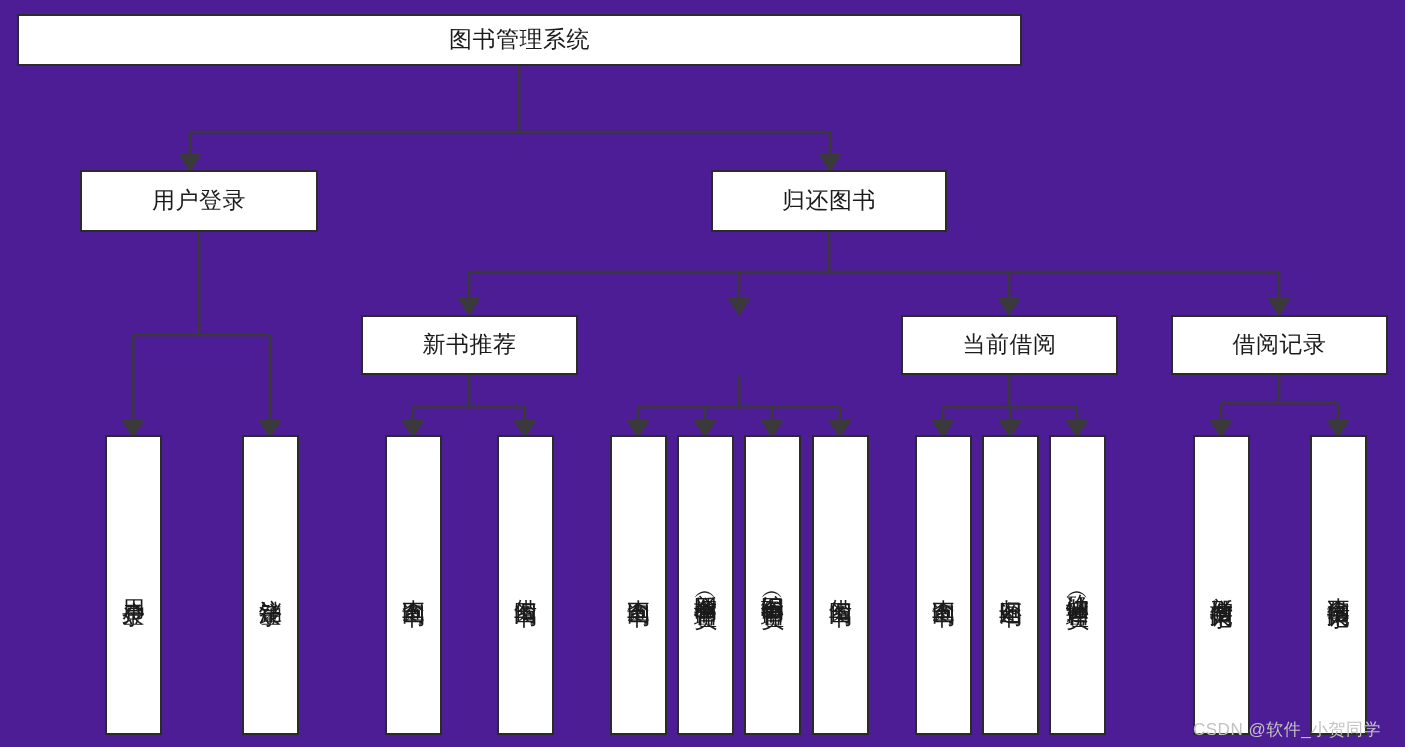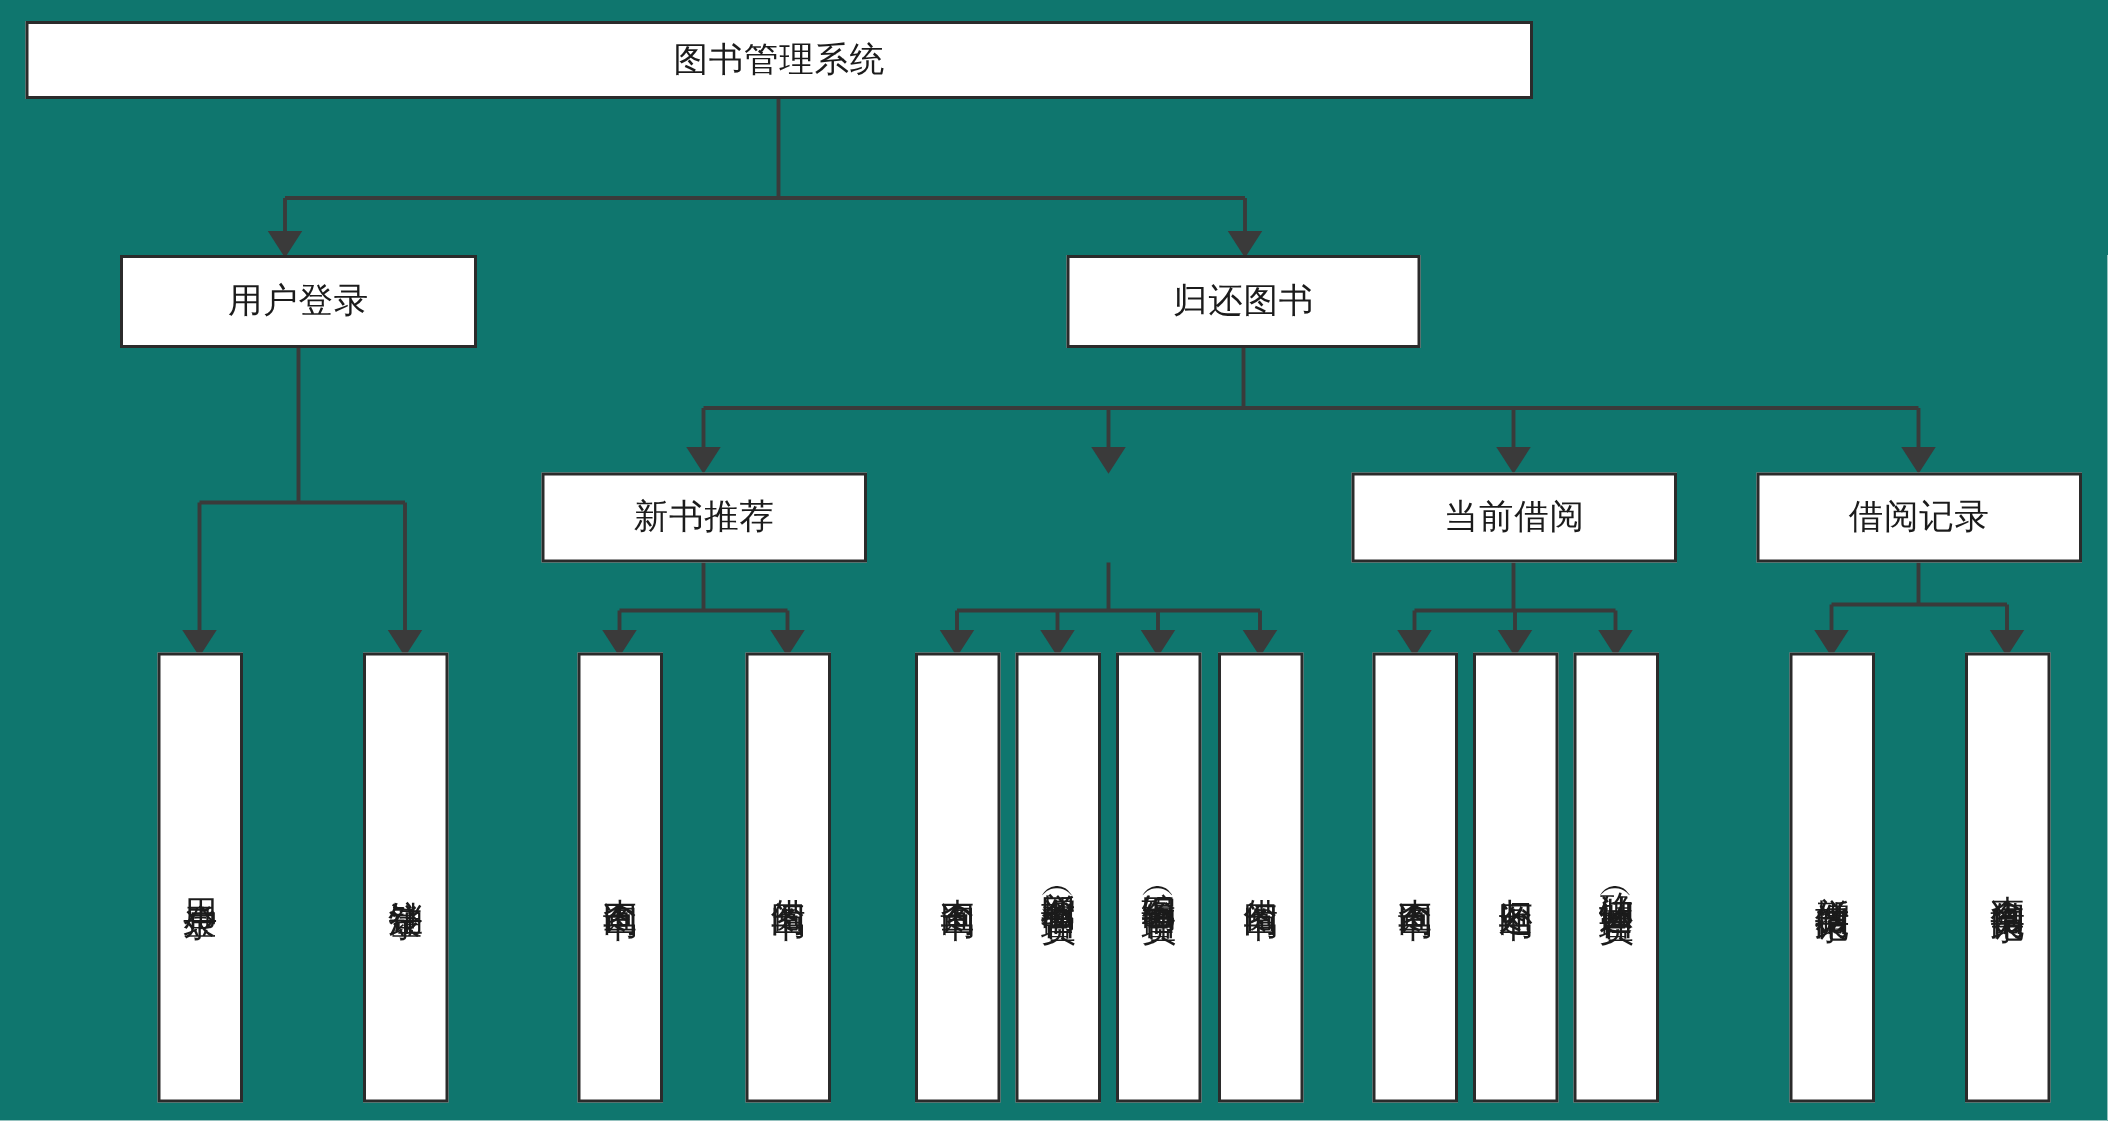--- a/index.html
+++ b/index.html
@@ -8,21 +8,21 @@
     padding: 0;
     background: #ffffff;
   }
   body {
     font-family: "Liberation Sans", "DejaVu Sans", sans-serif;
   }
   #diagram-root {
     position: relative;
     width: 1405px;
     height: 747px;
-    background: #0f766e;
+    background: #4c1d95;
     overflow: hidden;
   }
   #diagram-svg {
     position: absolute;
     left: 0;
     top: 0;
     width: 1405px;
     height: 747px;
   }
   .node-box {
@@ -192,14 +192,15 @@
   </div>
 
   <div class="node-box leaf-box" style="left:1193px; top:435px; width:57px; height:300px;">
     <span class="node-label-v">新增借阅记录</span>
   </div>
 
   <div class="node-box leaf-box" style="left:1310px; top:435px; width:57px; height:300px;">
     <span class="node-label-v">查询借阅记录</span>
   </div>
 
+  <div class="watermark" style="left:1193px; top:718px;">CSDN @软件_小贺同学</div>
 
 </div>
 
 </body></html>

